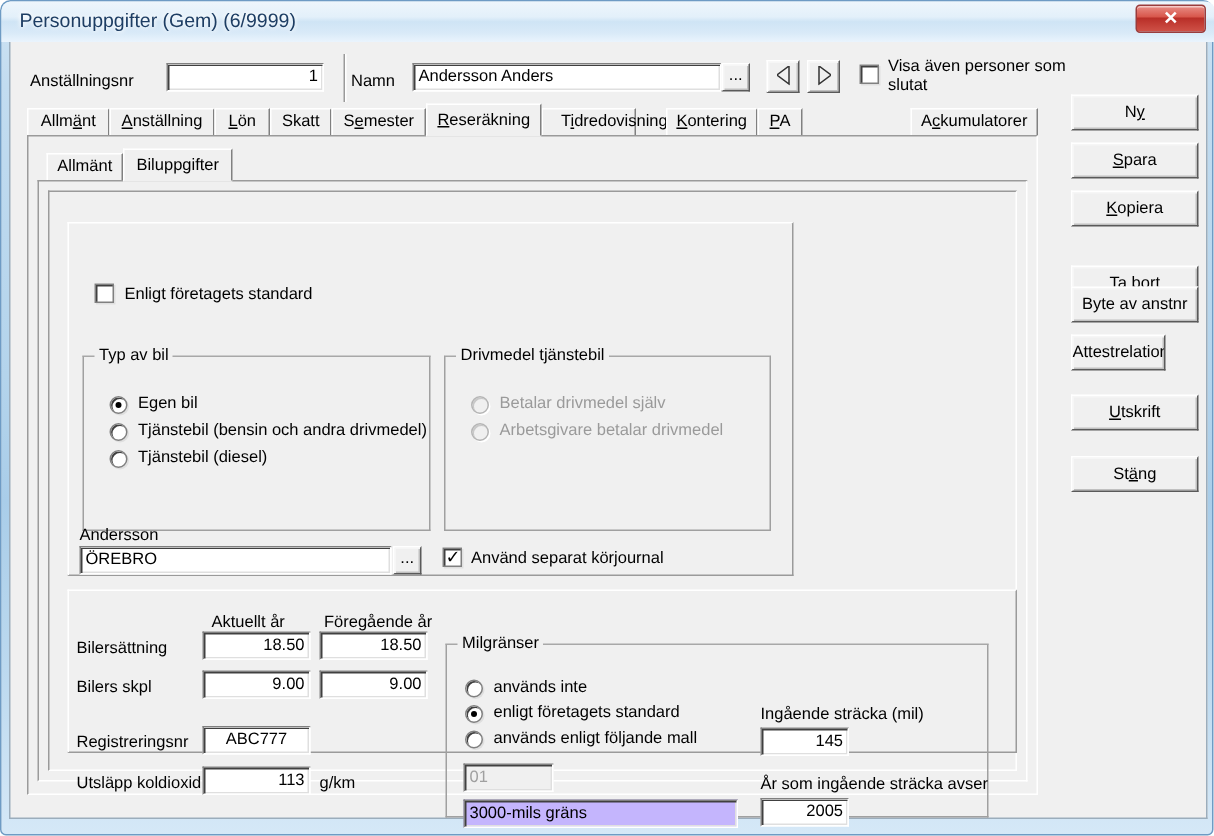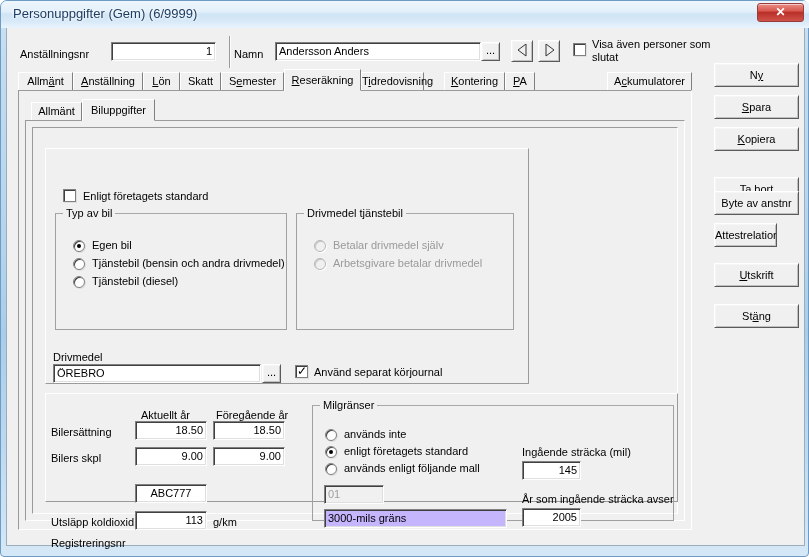--- a/index.html
+++ b/index.html
@@ -111,20 +111,21 @@
     overflow: hidden;
   }
   .btn .u { text-decoration: underline; }
 
   
   .group {
     position: absolute;
     box-sizing: border-box;
     border: 1px solid #a0a0a0;
     border-top-color: #a8a8a8;
+    margin-top: 24px;
   }
   .group > .gtitle {
     position: absolute;
     top: -7px; left: 7px;
     background: #f0f0f0;
     padding: 0 3px;
     font-size: 11px;
     color: #000;
     white-space: nowrap;
   }
@@ -260,21 +261,21 @@
     <div class="cbox" style="left:566px;top:15px;"></div>
     <div class="lbl" style="left:585px;top:10px;width:132px;line-height:13px;white-space:normal;">Visa även personer som slutat</div>
 
     <div class="tabrow">
       <div class="tab" style="left:11px;top:44px;width:55px;height:19px;"><span>Allm<span class="u">ä</span>nt</span></div>
       <div class="tab" style="left:66px;top:44px;width:70px;height:19px;text-align:center;"><span><span class="u">A</span>nställning</span></div>
       <div class="tab" style="left:136px;top:44px;width:37px;height:33px;"><span><span class="u">L</span>ön</span></div>
       <div class="tab" style="left:173px;top:44px;width:41px;height:19px;"><span>Skatt</span></div>
       <div class="tab" style="left:214px;top:44px;width:63px;height:19px;"><span>S<span class="u">e</span>mester</span></div>
       <div class="tab sel" style="left:277px;top:41px;width:77px;height:22px;border-bottom-color:#f0f0f0;"><span style="line-height:20px;"><span class="u">R</span>eseräkning</span></div>
-      <div class="tab" style="left:354px;top:44px;width:63px;height:19px;"><span>T<span class="u">i</span>dredovisning</span></div>
+      <div class="tab" style="left:354px;top:44px;width:63px;height:19px;padding-left:12px;"><span>T<span class="u">i</span>dredovisning</span></div>
       <div class="tab" style="left:437px;top:44px;width:61px;height:19px;"><span><span class="u">K</span>ontering</span></div>
       <div class="tab" style="left:498px;top:44px;width:30px;height:19px;"><span><span class="u">P</span>A</span></div>
       <div class="tab" style="left:528px;top:44px;width:72px;height:32px;margin-top:32px;"><span>Statistik <span class="u">m</span>m</span></div>
       <div class="tab" style="left:600px;top:44px;width:85px;height:19px;"><span>A<span class="u">c</span>kumulatorer</span></div>
       <div class="tabline" style="left:11px;top:62px;width:266px;"></div>
       <div class="tabline" style="left:354px;top:62px;width:331px;"></div>
     </div>
 
     <div class="panel" style="left:11px;top:62px;width:674px;height:440px;"></div>
 
@@ -306,21 +307,21 @@
     </div>
 
     <div class="group dim" style="left:289px;top:185px;width:218px;height:117px;">
       <span class="gtitle">Drivmedel tjänstebil</span>
       <div class="radio dim" style="left:17px;top:26px;"></div>
       <div class="lbl dim" style="left:36px;top:25px;">Betalar drivmedel själv</div>
       <div class="radio dim" style="left:17px;top:44px;"></div>
       <div class="lbl dim" style="left:36px;top:43px;">Arbetsgivare betalar drivmedel</div>
     </div>
 
-    <div class="lbl" style="left:46px;top:323px;">Drivmedel</div>
+    <div class="lbl" style="left:46px;top:323px;">Andersson</div>
     <div class="tbox" style="left:46px;top:336px;width:208px;height:19px;">ÖREBRO</div>
     <div class="btn" style="left:255px;top:336px;width:19px;height:19px;line-height:15px;">...</div>
 
     <div class="cbox" style="left:288px;top:337px;">
         <span class="tick">✓</span>
       </div>
     <div class="lbl" style="left:307px;top:338px;">Använd separat körjournal</div>
 
     <div class="panel out" style="left:38px;top:365px;width:633px;height:109px;"></div>
 
@@ -328,28 +329,28 @@
     <div class="lbl" style="left:209px;top:381px;">Föregående år</div>
 
     <div class="lbl" style="left:44px;top:398px;">Bilersättning</div>
     <div class="tbox r" style="left:128px;top:393px;width:72px;height:19px;">18.50</div>
     <div class="tbox r" style="left:206px;top:393px;width:72px;height:19px;">18.50</div>
 
     <div class="lbl" style="left:44px;top:424px;">Bilers skpl</div>
     <div class="tbox r" style="left:128px;top:419px;width:72px;height:19px;">9.00</div>
     <div class="tbox r" style="left:206px;top:419px;width:72px;height:19px;">9.00</div>
 
-    <div class="lbl" style="left:44px;top:461px;margin-top:48px;">Registreringsnr</div>
+    <div class="lbl" style="left:44px;top:461px;">Registreringsnr</div>
     <div class="tbox c" style="left:128px;top:456px;width:72px;height:19px;">ABC777</div>
 
     <div class="lbl" style="left:44px;top:488px;">Utsläpp koldioxid</div>
     <div class="tbox r" style="left:128px;top:483px;width:72px;height:19px;">113</div>
     <div class="unit" style="left:206px;top:488px;">g/km</div>
 
-    <div class="group" style="left:305px;top:377px;width:362px;height:116px;">
+    <div class="group" style="left:290px;top:377px;width:362px;height:116px;">
       <span class="gtitle">Milgränser</span>
 
       <div class="radio" style="left:12px;top:23px;"></div>
       <div class="lbl" style="left:31px;top:22px;">används inte</div>
 
       <div class="radio" style="left:12px;top:40px;">
           <span class="dot"></span>
         </div>
       <div class="lbl" style="left:31px;top:39px;">enligt företagets standard</div>
 

